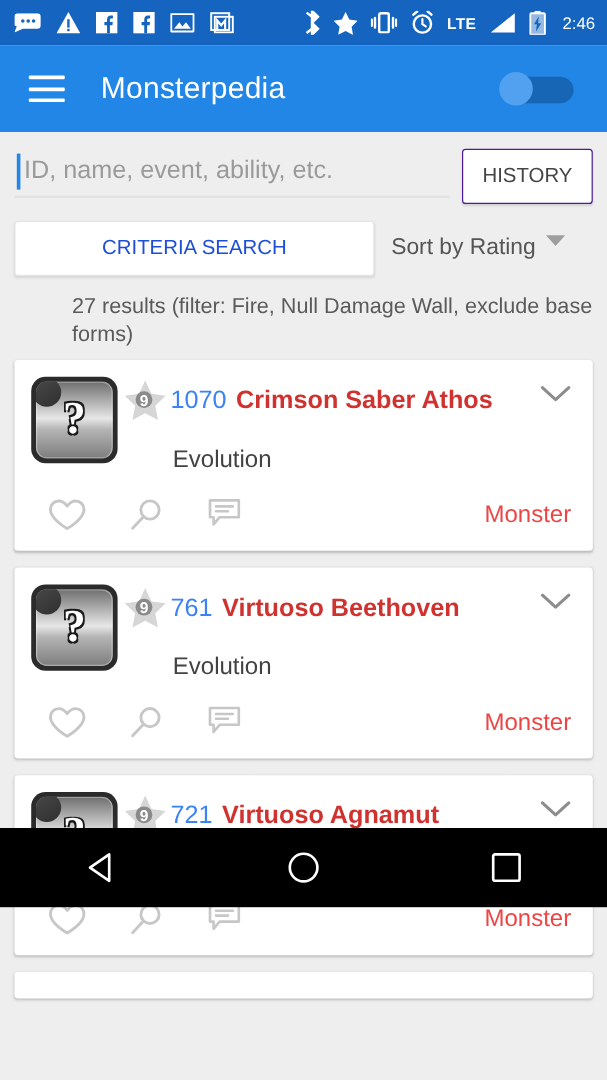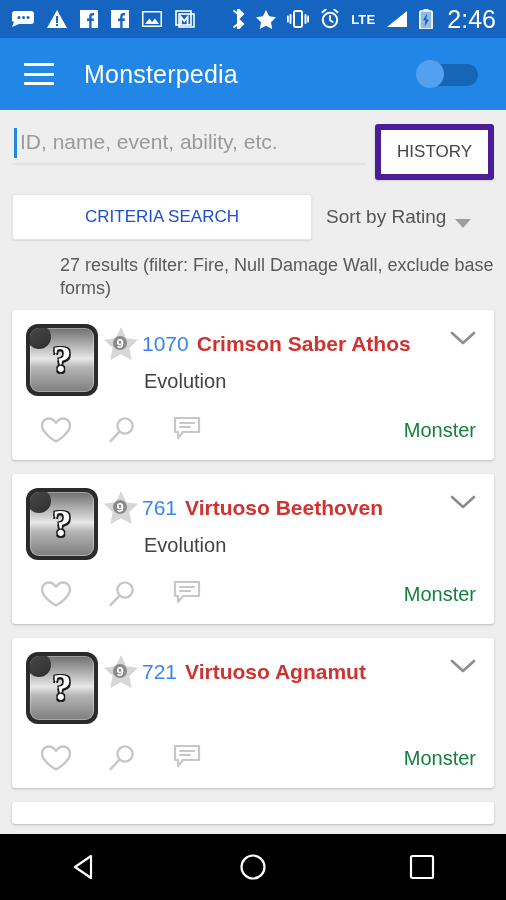--- a/index.html
+++ b/index.html
@@ -2,33 +2,33 @@
 <html><head>
 <meta charset="utf-8">
 <style>
   * { margin:0; padding:0; box-sizing:border-box; }
   html, body {
     width:506px; height:900px;
     font-family:"Liberation Sans", sans-serif;
     background:#eeeeee;
     overflow:hidden;
   }
-  .phone { position:relative; width:506px; height:900px; background:#eeeeee; }
+  .phone { position:relative; width:506px; height:756px; background:#eeeeee; }
 
   
   .statusbar {
     height:38px; background:#1565C0; color:#fff;
     display:flex; align-items:center; padding:0 10px 0 12px;
   }
   .sb-left { display:flex; align-items:center; gap:13px; flex:0 0 auto; }
   .sb-spacer { flex:1 1 auto; }
   .sb-right { display:flex; align-items:center; gap:11px; flex:0 0 auto; }
   .sb-ico { display:block; }
   .sb-lte { font-size:13px; font-weight:bold; letter-spacing:.2px; line-height:1; }
-  .sb-time { font-size:25px; line-height:1; margin-left:3px; }
+  .sb-time { font-size:14px; line-height:1; margin-left:3px; }
 
   
   .appbar {
     height:72px; background:#2286E6;
     display:flex; align-items:center; padding:0 16px;
   }
   .hamburger { width:30px; height:22px; display:flex; flex-direction:column;
     justify-content:space-between; cursor:pointer; margin-left:8px;}
   .hamburger span { display:block; height:3px; background:#fff; border-radius:1px; }
   .app-title { color:#fff; font-size:25px; margin-left:30px; letter-spacing:.2px; }
@@ -49,37 +49,37 @@
   .search-input {
     width:100%; border:none; background:transparent;
     border-bottom:2px solid #e3e3e3;
     font-family:"Liberation Sans", sans-serif;
     font-size:21px; color:#0369a1; padding:8px 0 9px 8px;
     outline:none;
   }
   .search-input::placeholder { color:#9a9a9a; }
   .caret { position:absolute; left:2px; top:6px; width:3px; height:30px; background:#2286E6; }
   .history-btn {
-    background:#fff; border:6px solid #4c1d95; border-radius:3px;
+    background:#fff; border:1px solid #4c1d95; border-radius:3px;
     font-family:"Liberation Sans", sans-serif;
     font-size:17px; color:#454545; padding:12px 16px;
     box-shadow:0 1px 2px rgba(0,0,0,.12); cursor:pointer;
     white-space:nowrap; margin-top:2px;
   }
 
   
   .criteriarow { display:flex; align-items:center; padding:14px 12px 0 12px; gap:14px; }
   .criteria-btn {
     flex:0 0 auto; width:300px; text-align:center;
     background:#fff; border:1px solid #e6e6e6; border-radius:3px;
     font-family:"Liberation Sans", sans-serif;
     font-size:17px; color:#1d4ed8; padding:12px 8px;
     box-shadow:0 1px 2px rgba(0,0,0,.10); cursor:pointer;
   }
-  .sort-wrap { display:flex; align-items:flex-end; gap:9px; cursor:pointer; }
+  .sort-wrap { display:flex; align-items:flex-start; gap:9px; cursor:pointer; }
   .sort-label { font-size:19px; color:#555; }
   .caret-down {
     width:0; height:0; border-left:8px solid transparent; border-right:8px solid transparent;
     border-top:9px solid #9e9e9e;
   }
 
   
   .results {
     padding:14px 12px 0 12px; font-size:18px; color:#5a5a5a; line-height:1.28;
     max-width:490px;
@@ -126,35 +126,35 @@
   .starbadge { position:relative; width:38px; height:36px; flex:0 0 auto; }
   .starbadge svg { position:absolute; left:0; top:0; }
   .star-num {
     position:absolute; left:0; top:0; width:38px; height:36px;
     display:flex; align-items:center; justify-content:center;
     font-size:13px; color:#fff; font-weight:bold;
     transform:translate(-1px,-1px);
   }
   .mon-id { font-size:21px; color:#3b82f6; margin-left:2px; }
   .mon-name { font-size:21px; color:#D0322F; font-weight:bold; margin-left:8px; white-space:nowrap; }
-  .mon-sub { font-size:20px; color:#424242; margin-left:42px; margin-top:8px; }
+  .mon-sub { font-size:20px; color:#424242; margin-left:42px; margin-top:20px; }
 
   .expand-btn {
     position:absolute; top:14px; right:14px; width:34px; height:28px;
     display:flex; align-items:center; justify-content:center; cursor:pointer;
   }
 
   .card-bottom {
     display:flex; align-items:center; margin-top:14px;
   }
   .act { width:44px; height:40px; display:flex; align-items:center; justify-content:center;
     cursor:pointer; margin-right:22px; }
   .act:first-child { margin-left:8px; }
   .bottom-spacer { flex:1; }
-  .card-type { font-size:20px; color:#15803d; padding-right:4px; }
+  .card-type { font-size:20px; color:#ef4444; padding-right:4px; }
 
   .card.partial { height:22px; padding:0; overflow:hidden; }
 
   
   .navbar {
     position:absolute; left:0; bottom:0; width:506px; height:66px; background:#000;
     display:flex; align-items:center; justify-content:space-around;
   }
   .nav-btn { width:80px; height:66px; display:flex; align-items:center; justify-content:center; cursor:pointer; }
 </style>

